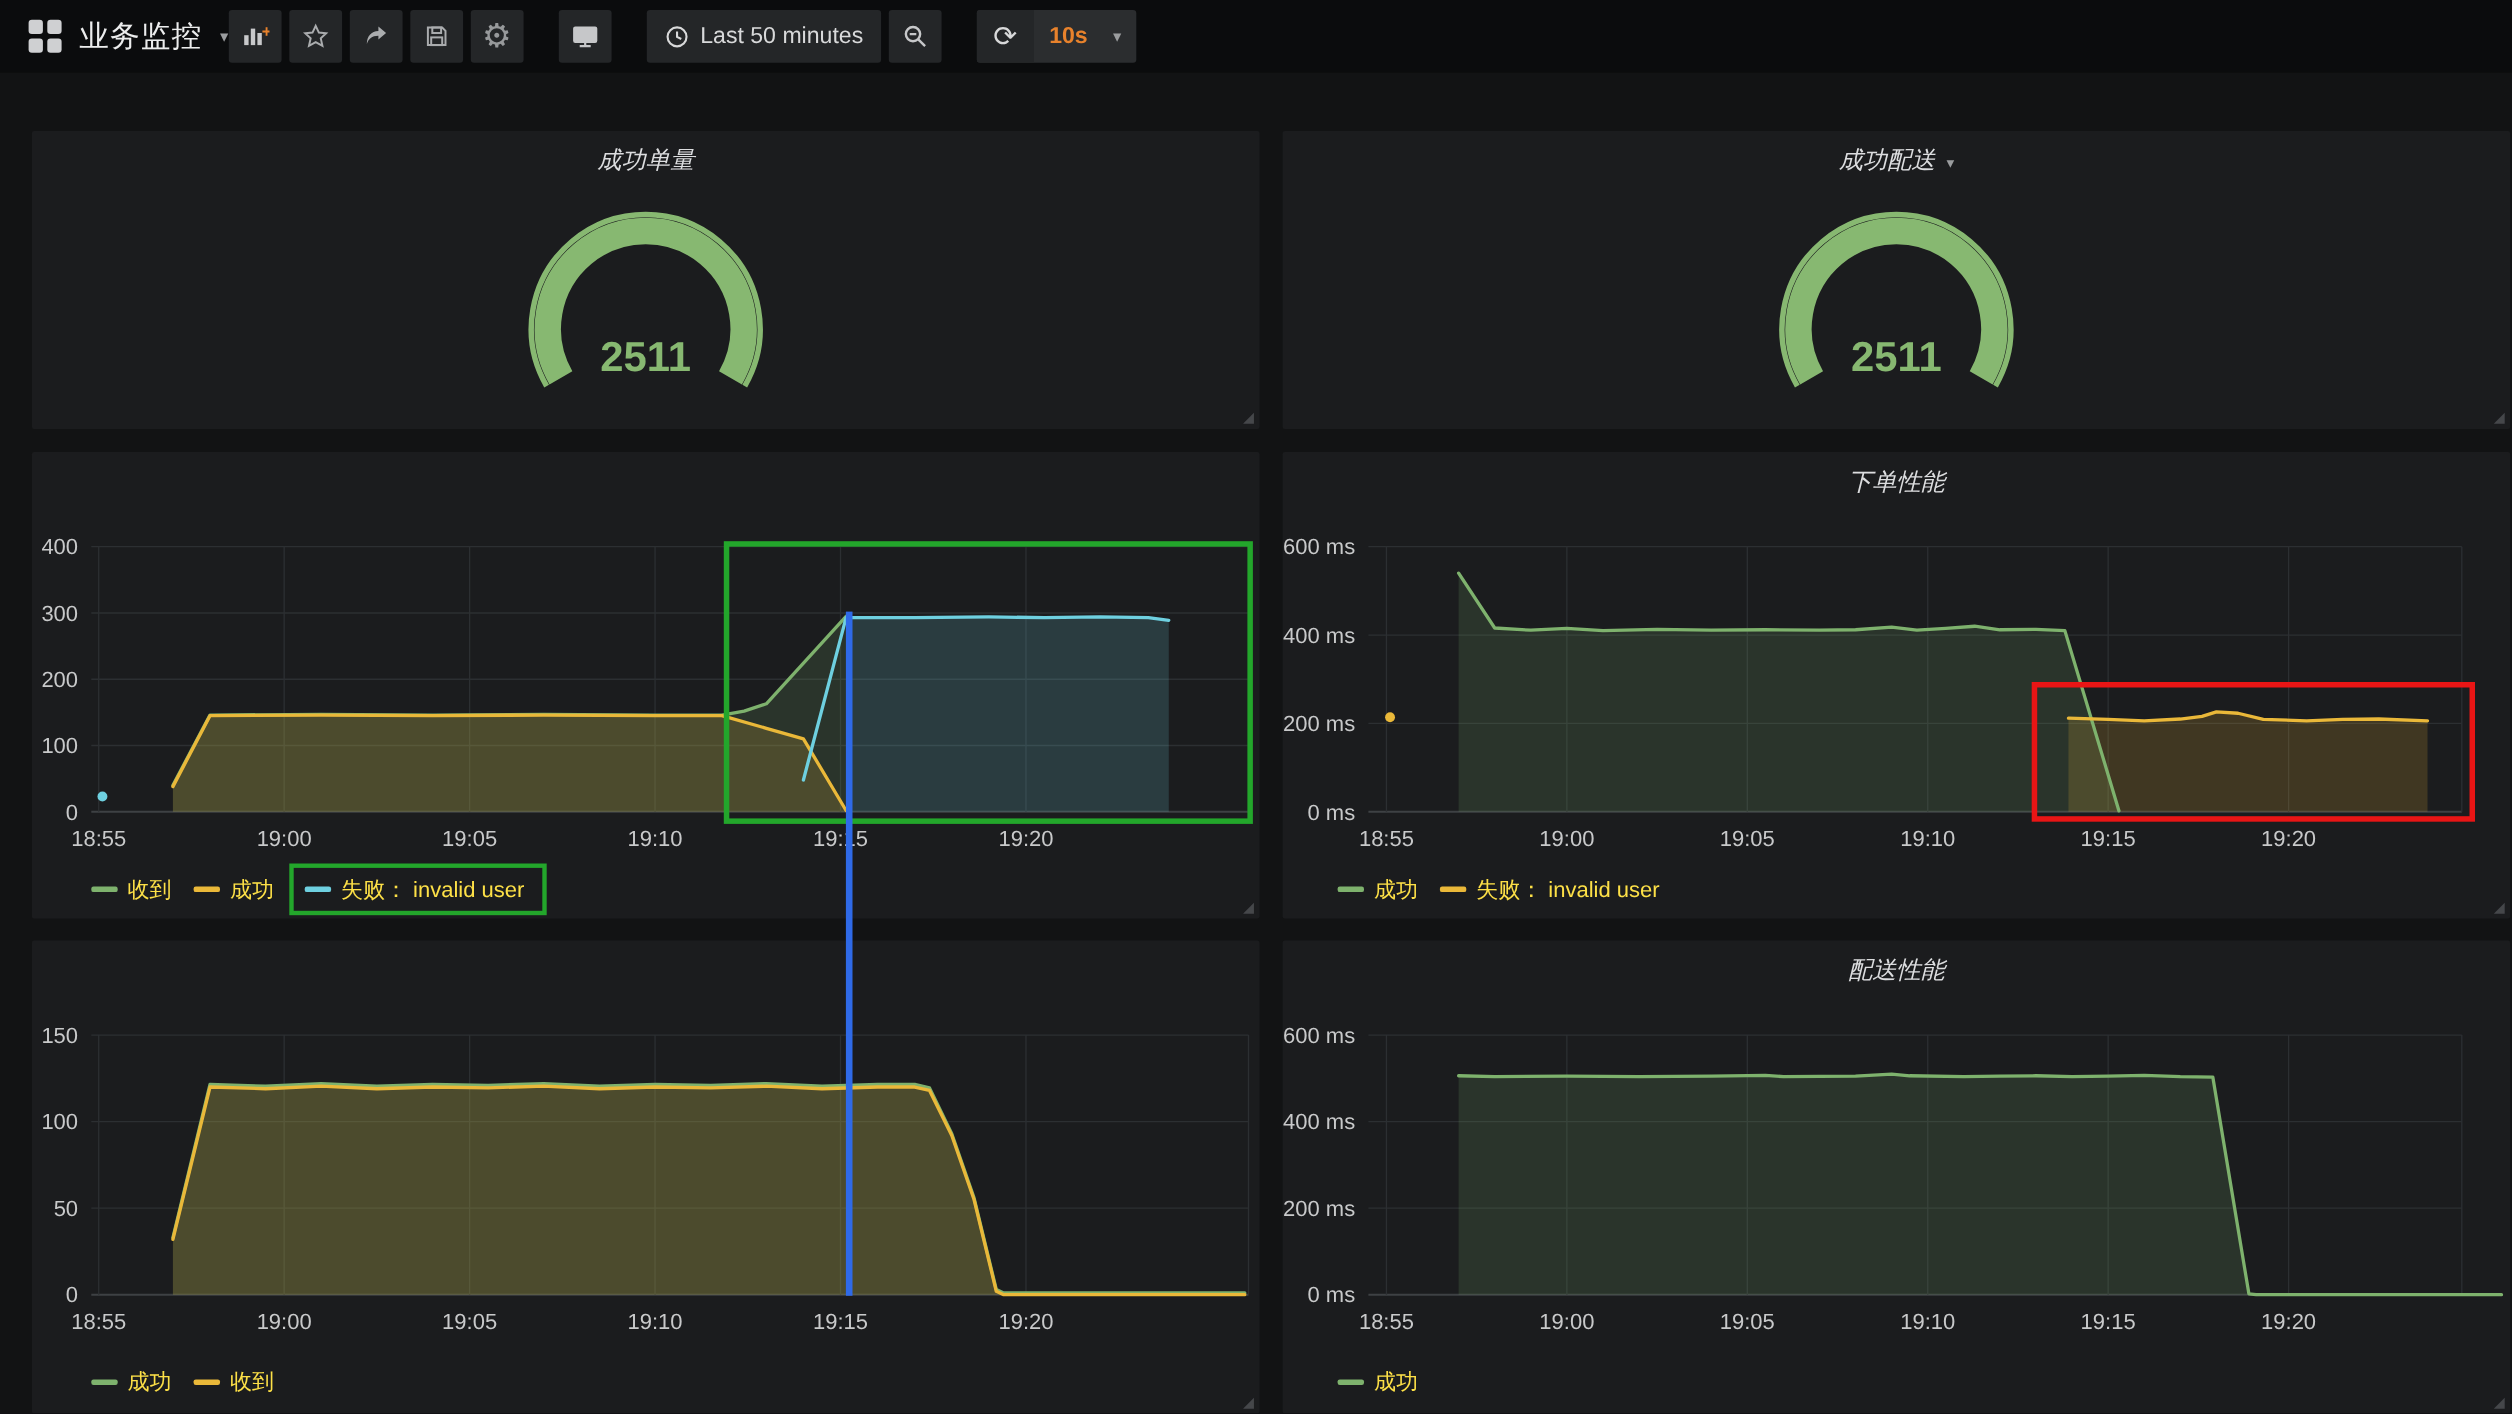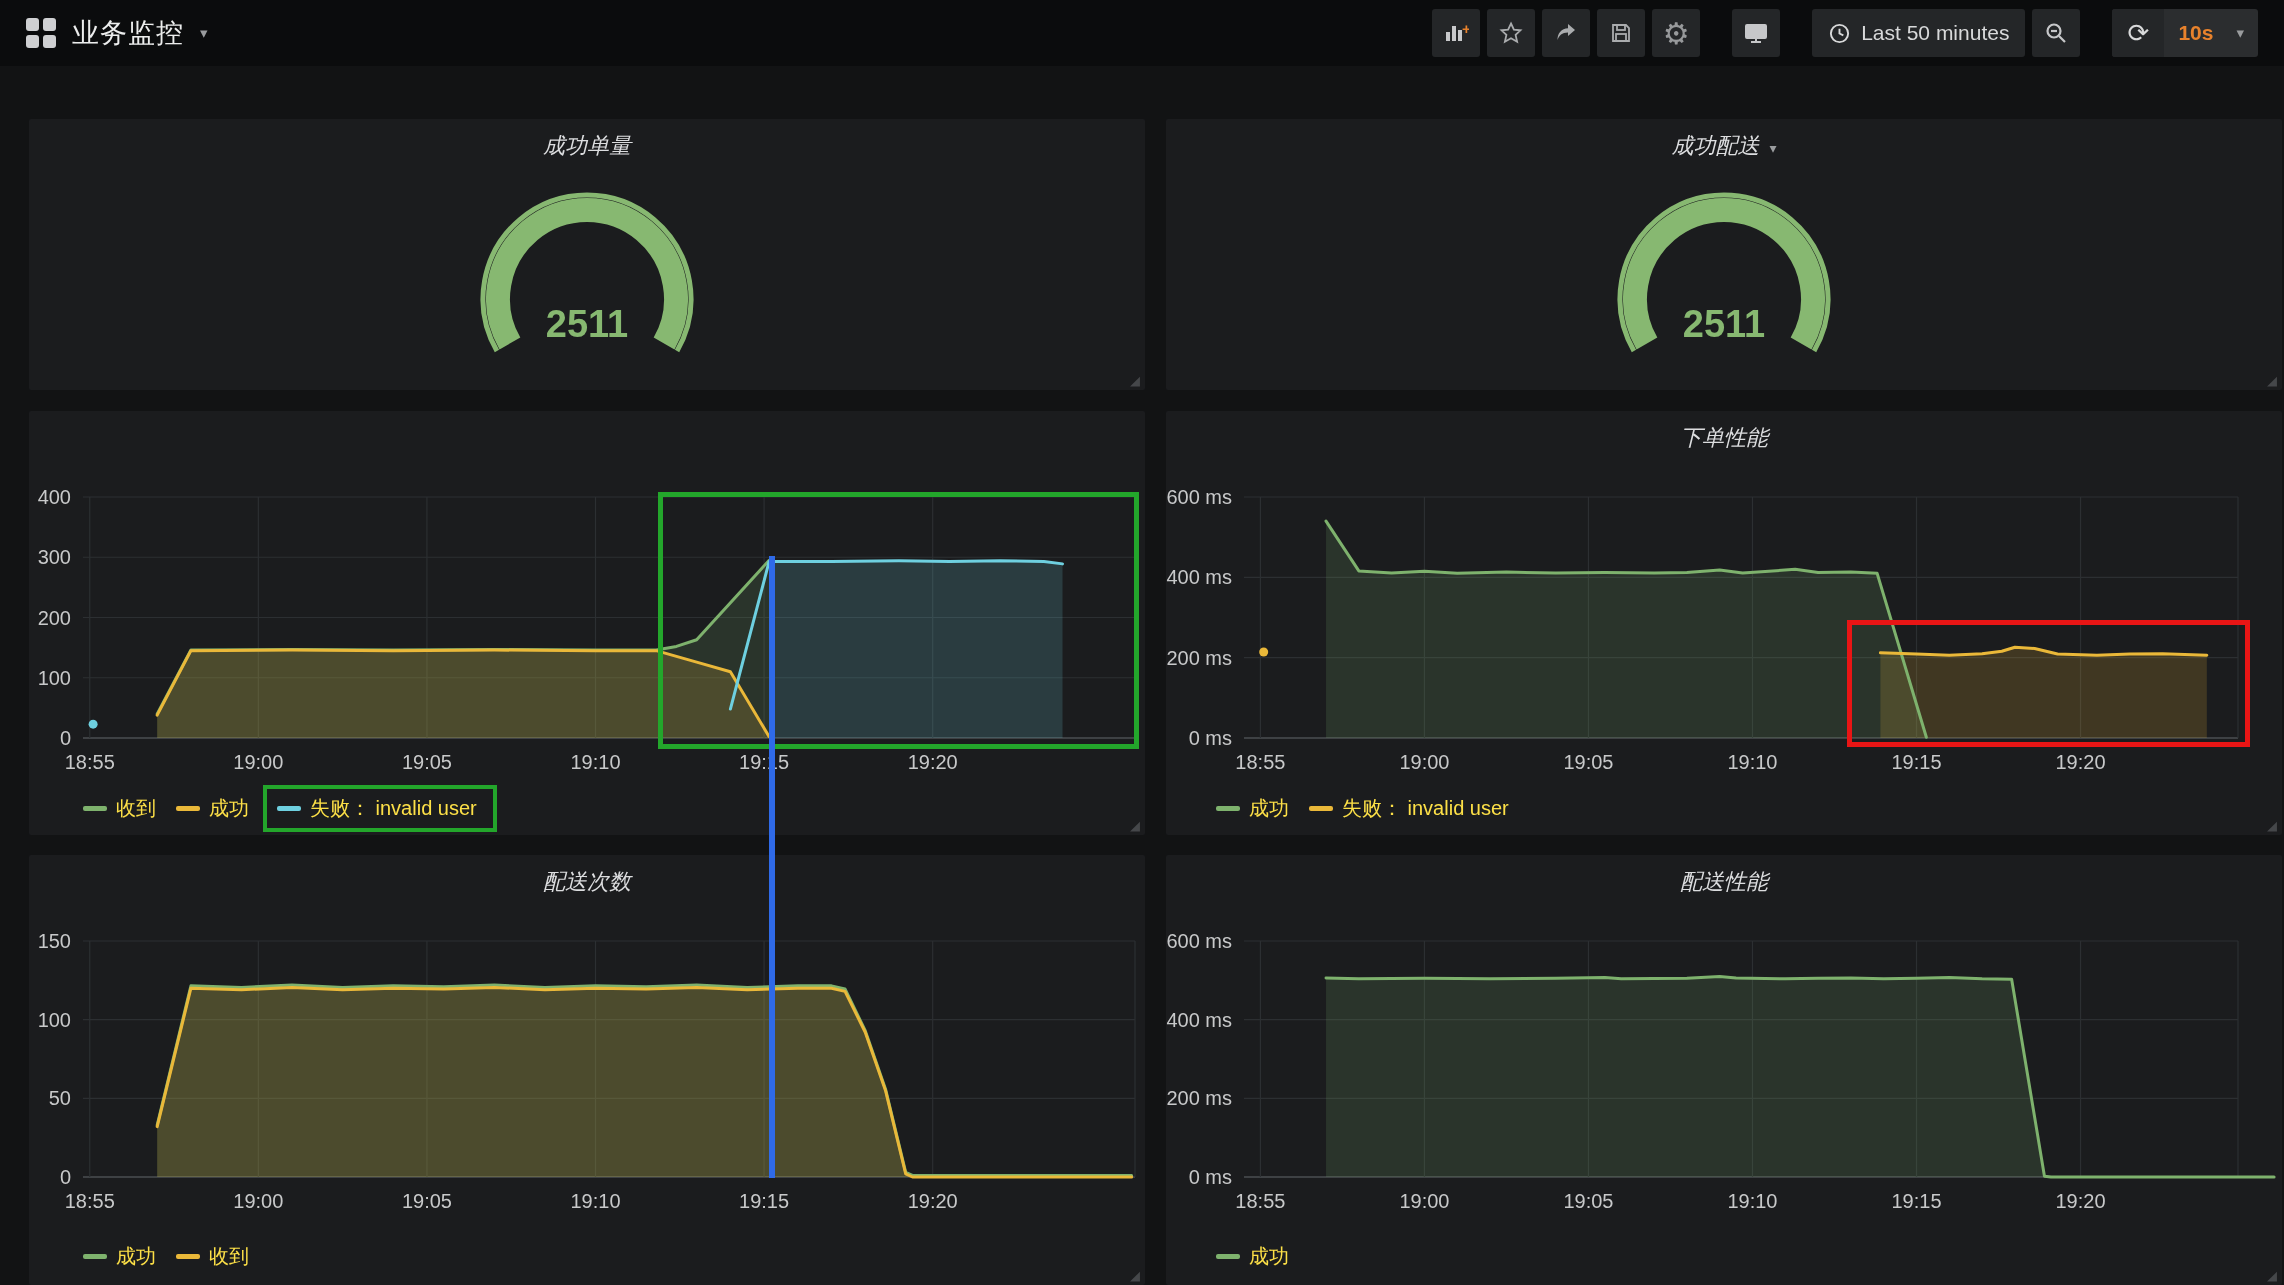--- a/index.html
+++ b/index.html
@@ -1,18 +1,18 @@
 <!DOCTYPE html>
 <html><head>
 <meta charset="utf-8">
 <style>
   html,body{margin:0;padding:0;background:#121314;font-family:"Liberation Sans","DejaVu Sans",sans-serif;}
   #page{position:relative;width:2284px;height:1285px;background:#121314;overflow:hidden;color:#d8d9da;}
   
-  #topbar{position:absolute;left:0;top:0;width:100%;height:66px;background:#0b0c0d;display:flex;align-items:center;justify-content:space-between;padding:0 26px;box-sizing:border-box;}
+  #topbar{position:absolute;left:0;top:0;width:100%;height:66px;background:#0b0c0d;display:flex;align-items:center;justify-content:flex-start;padding:0 26px;box-sizing:border-box;}
   .tb-left{display:flex;align-items:center;gap:16px;}
   .grid-icon{display:grid;grid-template-columns:13px 13px;grid-template-rows:13px 13px;gap:4px;}
   .grid-icon i{background:#cfd0d2;border-radius:3px;}
   .dash-title{font-size:27px;font-weight:500;color:#eceded;letter-spacing:1px;}
   .caret{color:#9a9c9e;font-size:15px;}
   .tb-right{display:flex;align-items:center;gap:7px;}
   .iconbtn{height:48px;min-width:48px;background:#242628;border-radius:3px;display:flex;align-items:center;justify-content:center;cursor:pointer;color:#aaacae;}
   .iconbtn svg{display:block;}
   .gap{width:18px;}
   .btn-text{padding:0 16px;font-size:21px;color:#d8d9da;display:flex;gap:10px;align-items:center;}
@@ -222,21 +222,20 @@
         </span>
         <span class="legend-item">
           <span class="legend-dash" style="background: rgb(234, 184, 57);"></span>
           <span>失败： invalid user</span>
         </span>
       </div>
     <span class="corner">◢</span>
   </div>
 
   <div class="panel" style="left:29px;top:855px;width:1116px;height:430px;">
-    <div class="panel-title">配送次数</div>
     <svg class="chart" width="1116" height="430">
         <line x1="54" x2="1106" y1="322" y2="322" stroke="#3e4144" stroke-width="1.8"></line>
         <text x="42" y="329" fill="#c8c9ca" text-anchor="end" font-size="20">0</text>
         <line x1="54" x2="1106" y1="243.33333333333334" y2="243.33333333333334" stroke="#2c2f32" stroke-width="1.2"></line>
         <text x="42" y="250.33333333333334" fill="#c8c9ca" text-anchor="end" font-size="20">50</text>
         <line x1="54" x2="1106" y1="164.66666666666669" y2="164.66666666666669" stroke="#2c2f32" stroke-width="1.2"></line>
         <text x="42" y="171.66666666666669" fill="#c8c9ca" text-anchor="end" font-size="20">100</text>
         <line x1="54" x2="1106" y1="86" y2="86" stroke="#2c2f32" stroke-width="1.2"></line>
         <text x="42" y="93" fill="#c8c9ca" text-anchor="end" font-size="20">150</text>
         <line x1="60.743589743589745" x2="60.743589743589745" y1="86" y2="322" stroke="#2c2f32" stroke-width="1.2"></line>

